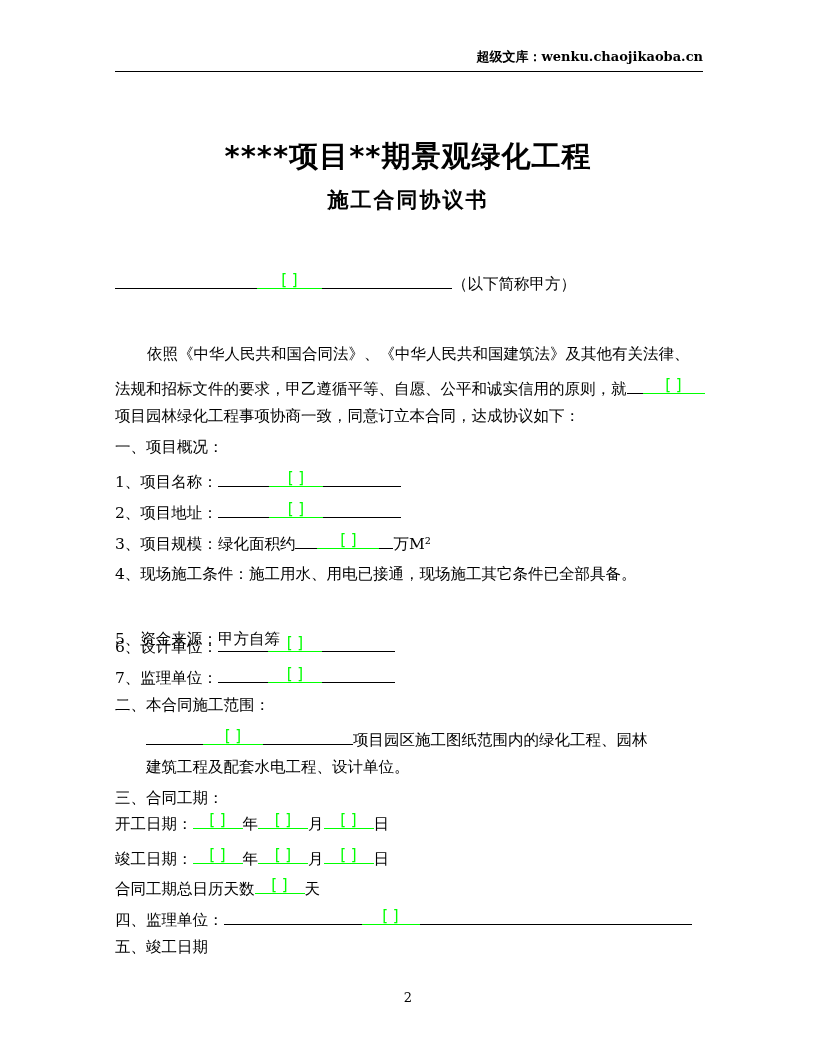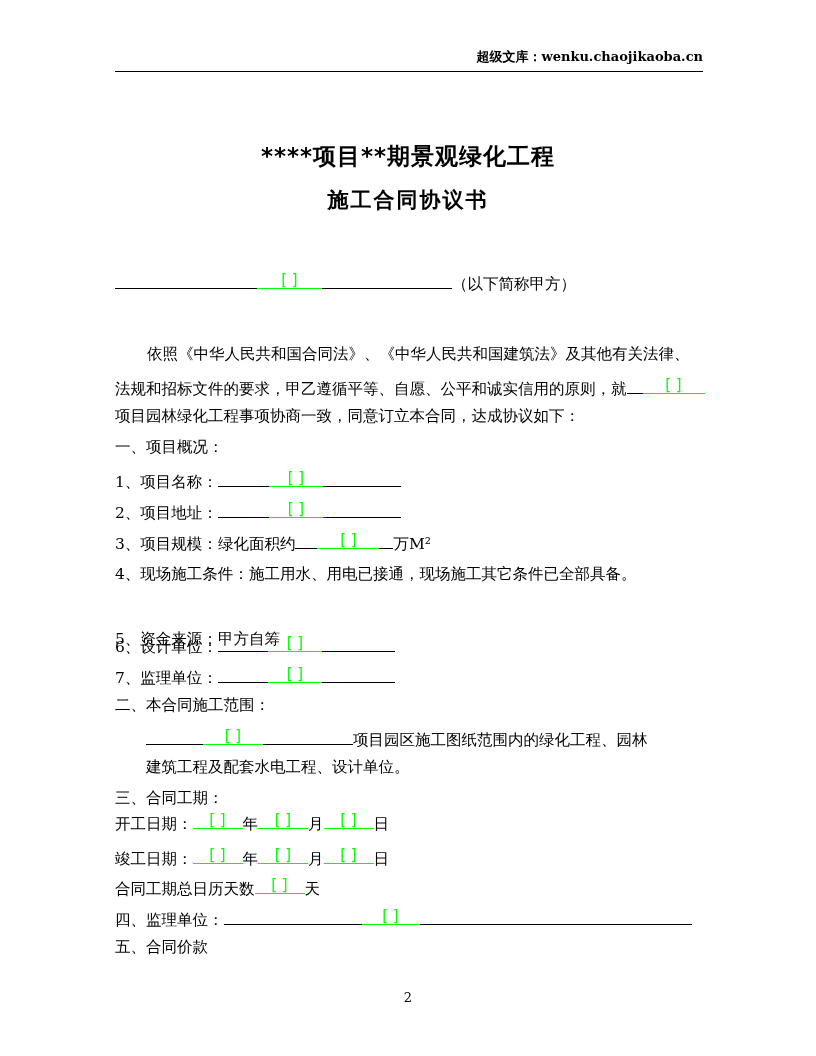--- a/index.html
+++ b/index.html
@@ -48,21 +48,21 @@
     border-top: 1.3px solid #000;
   }
 
   
   .title1 {
     position: absolute;
     left: 0;
     top: 141px;
     width: 816px;
     text-align: center;
-    font-size: 23px;
+    font-size: 29px;
     font-weight: bold;
     letter-spacing: 1px;
     line-height: 30px;
     font-family: "DejaVu Sans", "Liberation Sans", sans-serif;
   }
   .title2 {
     position: absolute;
     left: 0;
     top: 186px;
     width: 816px;
@@ -188,17 +188,17 @@
   </div>
 
   <div class="line" style="left:115px; top:875px;">
     <span>合同工期总日历天数</span><span class="field" style="width:50px;">[      ]</span><span>天</span>
   </div>
 
   <div class="line" style="left:115px; top:906px;">
     <span>四、监理单位：</span><span class="ul-black" style="width:138px;"></span><span class="field" style="width:58px;">[      ]</span><span class="ul-black" style="width:272px;"></span>
   </div>
 
-  <div class="line" style="left:115px; top:937px;">五、合同价款</div>
+  <div class="line" style="left:115px; top:937px;">五、竣工日期</div>
 
   <div class="pageno">2</div>
 
 </div>
 
 </body></html>

